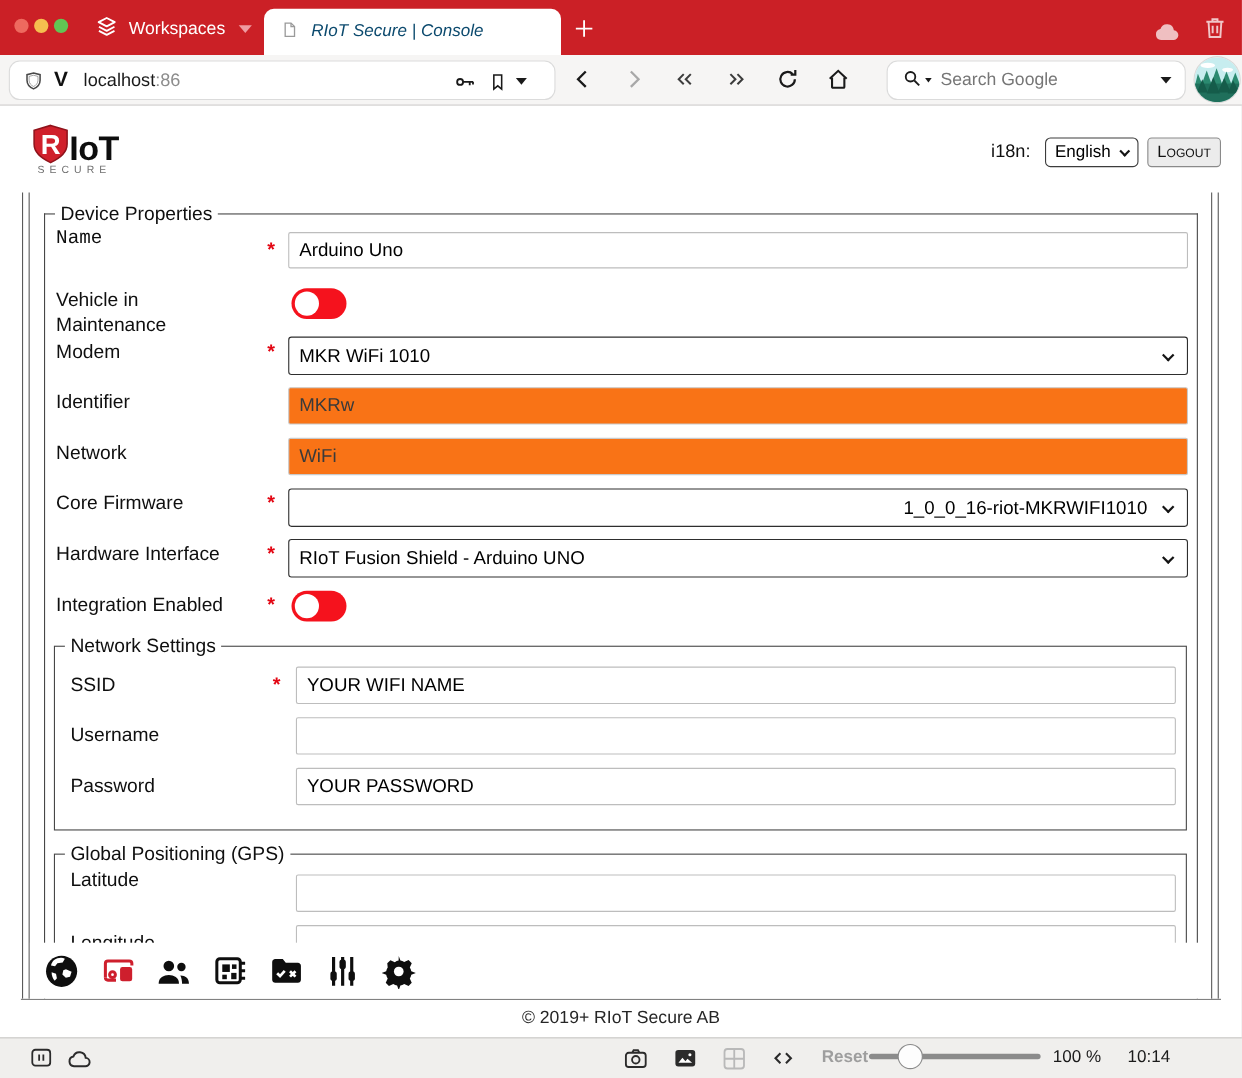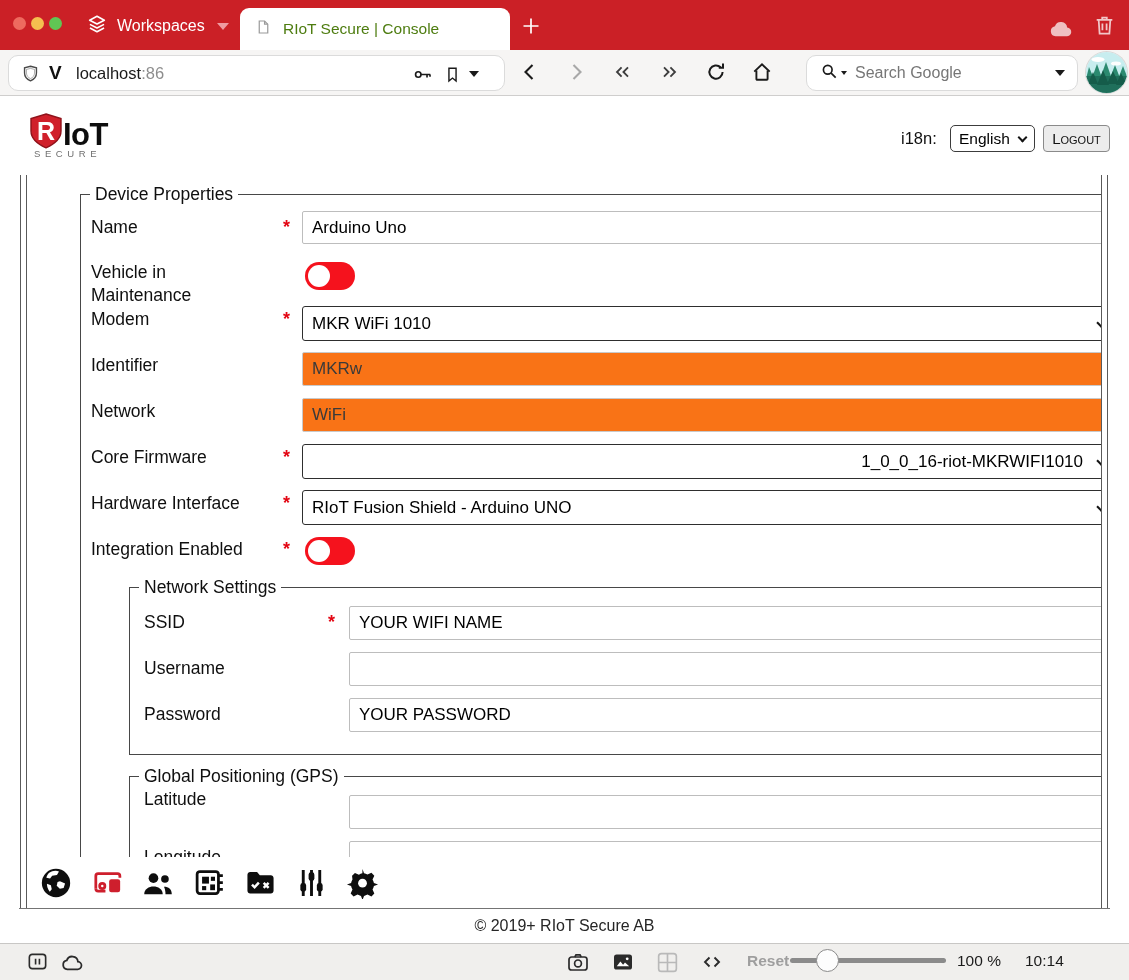--- a/index.html
+++ b/index.html
@@ -7,21 +7,21 @@
   .screen{
     position:relative; width:1129px; height:980px; overflow:hidden;
     background:#fff; font-family:"Liberation Sans", sans-serif;
   }
   
   .titlebar{position:absolute;left:0;top:0;width:100%;height:50px;background:#cb2026;}
   .light{position:absolute;top:17px;width:13px;height:13px;border-radius:50%;}
   .ws{position:absolute;left:86px;top:13px;display:flex;align-items:center;gap:9px;color:#fff;font-size:16px;}
   .ws-chev{width:0;height:0;border-left:6px solid transparent;border-right:6px solid transparent;border-top:7px solid #ef9ba1;margin-left:3px;}
   .tab{position:absolute;left:240px;top:8px;width:270px;height:42px;background:#fff;border-radius:9px 9px 0 0;display:flex;align-items:center;padding-left:15px;}
-  .tab-title{margin-left:11px;font-size:15.5px;color:#4d7c0f;}
+  .tab-title{margin-left:11px;font-size:15.5px;color:#0c4a6e;font-style:italic;}
   .newtab{position:absolute;left:519px;top:14px;width:24px;height:24px;}
   .tb-right{position:absolute;top:15px;}
   
   .toolbar{position:absolute;left:0;top:50px;width:100%;height:46px;background:#f6f5f4;border-bottom:1px solid #cfcecd;}
   .urlbox{position:absolute;left:8px;top:5px;width:497px;height:36px;background:#fff;border:1px solid #dbdbdb;border-radius:10px;}
   .urlbox .ic{position:absolute;top:7px;}
   .vglyph{position:absolute;left:40px;top:6px;font-size:19px;font-weight:700;color:#111;}
   .urltext{position:absolute;left:67px;top:8px;font-size:16.5px;color:#1a1a1a;}
   .urlport{color:#8d8d8d;}
   .navbtns{position:absolute;left:518px;top:10px;display:flex;gap:22px;align-items:center;}
@@ -32,21 +32,21 @@
   .avatar{position:absolute;left:1086px;top:2px;width:41px;height:41px;border-radius:50%;overflow:hidden;box-shadow:0 0 0 1px rgba(0,0,0,.12);}
   
   .logo{position:absolute;left:28px;top:112px;}
   .i18n-label{position:absolute;left:901px;top:129px;font-size:16.5px;color:#111;}
   .lang-select{position:absolute;left:950px;top:125px;width:85px;height:27px;border:1.5px solid #3c3c3c;border-radius:5px;background:#fff;display:flex;align-items:center;padding:0 24px 0 8px;font-size:15.5px;color:#000;}
   .lang-select .selchev{right:8px;top:8px;width:7px;height:7px;border-width:0 2px 2px 0;}
   .logout{position:absolute;left:1043px;top:125px;width:67px;height:27px;background:#ececec;border:1px solid #8a8a8a;border-radius:4px;font-family:"Liberation Sans",sans-serif;font-size:15px;font-variant:small-caps;color:#111;text-align:center;line-height:24px;}
   
   .frame-outer{position:absolute;left:20px;top:175px;width:1088px;height:733px;border-left:1px solid #5a5a5a;border-right:1px solid #5a5a5a;}
   .frame-inner{position:absolute;left:5px;top:0;right:5px;bottom:0;border-left:1px solid #5a5a5a;border-right:1px solid #5a5a5a;overflow:hidden;}
-  .fset{position:absolute;border:1px solid #474747;background:#fff0;margin-left:40px;}
+  .fset{position:absolute;border:1px solid #474747;background:#fff0;}
   .fset.cut{border-bottom:none;}
   .leg{position:absolute;top:-11px;left:9px;background:#fff;padding:0 5px;font-size:17.5px;color:#0f0f0f;white-space:nowrap;}
   .flabel{position:absolute;font-size:17.5px;color:#0f0f0f;}
   .req{position:absolute;color:#e30613;font-size:18px;font-weight:700;}
   .tin{position:absolute;height:33px;width:818px;border:1px solid #bdbdbd;border-radius:2px;background:#fff;color:#000;font-family:"Liberation Sans",sans-serif;font-size:17px;padding:0 9px;}
   .tin.dis{background:#f97316;border-color:#c9c9c9;color:#3a3a3a;}
   .sel{position:absolute;height:35px;width:818px;border:1px solid #2e2e2e;border-radius:3px;background:#fff;display:flex;align-items:center;padding:0 36px 0 9px;font-size:17px;color:#000;}
   .selchev{position:absolute;right:13px;top:12px;width:8px;height:8px;border-style:solid;border-color:#141414;border-width:0 2.3px 2.3px 0;transform:rotate(45deg);}
   .tog{position:absolute;width:50px;height:28px;border-radius:15px;background:#f5121d;}
   .knob{position:absolute;left:3px;top:3px;width:22px;height:22px;border-radius:50%;background:#fff;}
@@ -221,21 +221,21 @@
     <span class="selchev"></span>
   </div>
   <button class="logout">Logout</button>
 
   <div class="frame-outer">
     <div class="frame-inner">
 
       <div class="fset cut" style="left:13px;top:19px;width:1049px;height:760px;">
         <span class="leg">Device Properties</span>
 
-        <span class="flabel" style="left:10px;top:22px;">Name</span>
+        <span class="flabel" style="left:10px;top:12px;font-family:Liberation Mono, monospace;">Name</span>
         <span class="req" style="left:202px;top:22px;">*</span>
         <input class="tin" style="left: 221px; top: 16px;" value="Arduino Uno">
 
         <span class="flabel" style="left:10px;top:66px;width:130px;line-height:23px;">Vehicle in Maintenance</span>
         <div class="tog" style="left:224px;top:67px;">
             <span class="knob"></span>
           </div>
 
         <span class="flabel" style="left:10px;top:114px;">Modem</span>
         <span class="req" style="left:202px;top:114px;">*</span>

